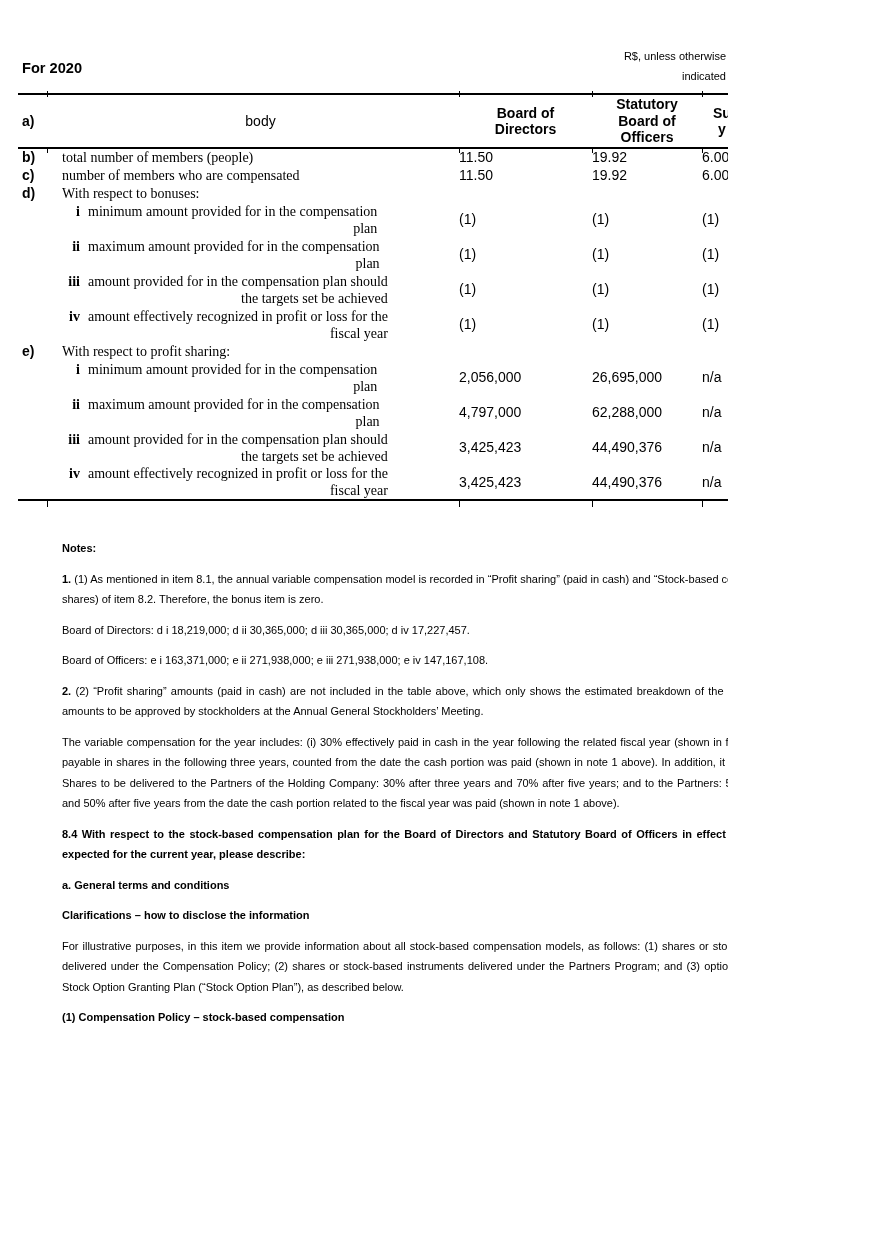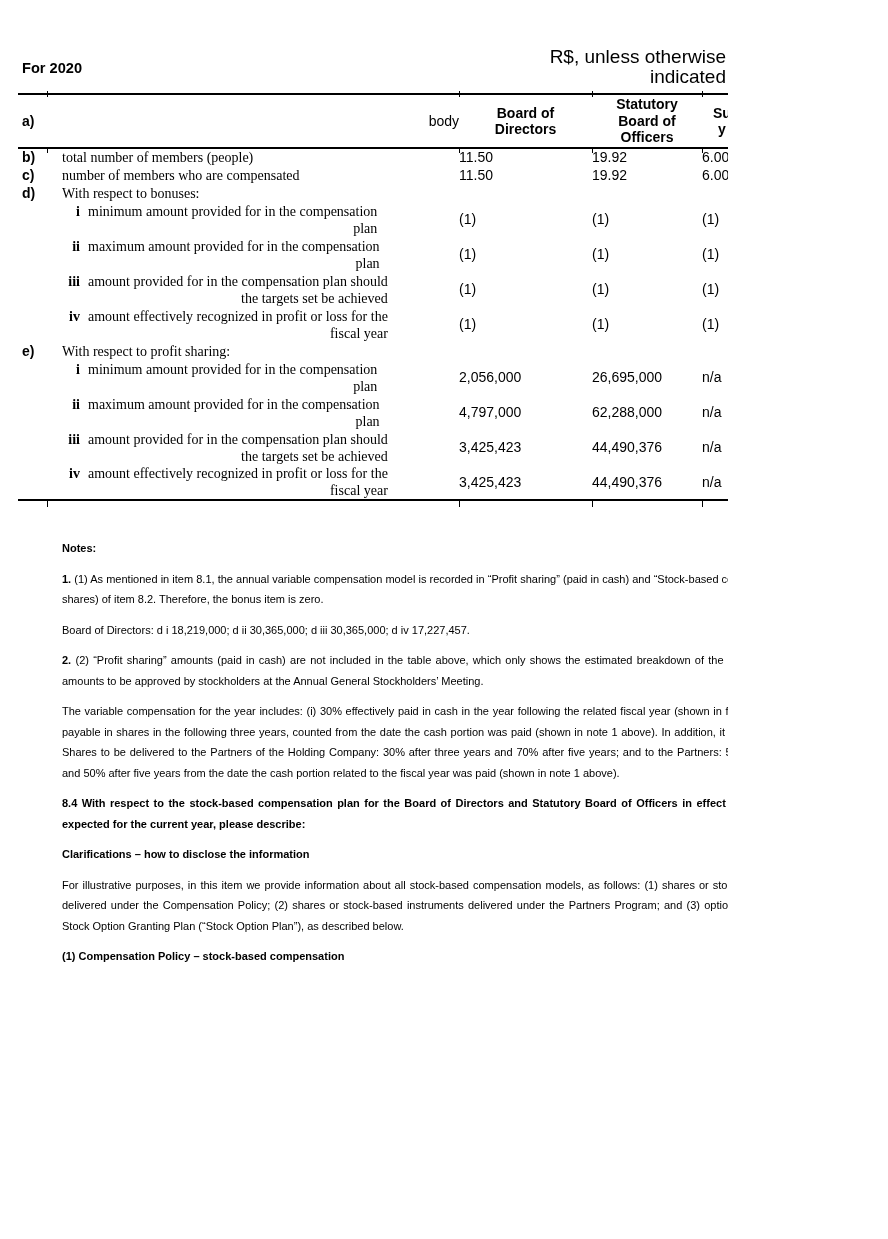--- a/index.html
+++ b/index.html
@@ -3,29 +3,29 @@
 <meta charset="utf-8">
 <style>
   html,body{margin:0;padding:0;background:#fff;}
   .page{
     position:relative;width:728px;height:1239px;background:#fff;overflow:hidden;
     font-family:"Liberation Sans","DejaVu Sans",sans-serif;color:#000;
   }
   .pre{white-space:pre;text-align:right;}
   
   .period{position:absolute;left:22px;top:60px;font-size:14.6px;font-weight:bold;}
-  .currency-note{position:absolute;right:2px;top:47px;font-size:19px;line-height:19.5px;text-align:right;}
+  .currency-note{position:absolute;right:2px;top:47px;font-size:11px;line-height:19.5px;text-align:right;}
   
   .table-wrap{position:absolute;left:18px;top:93px;width:870px;}
   table.comp{border-collapse:collapse;table-layout:fixed;width:870px;font-size:14px;
     border-top:2px solid #000;border-bottom:2px solid #000;}
   table.comp thead tr{border-bottom:2px solid #000;height:54px;}
   table.comp th{font-weight:bold;text-align:center;vertical-align:middle;line-height:16.5px;padding:0;}
   table.comp th.letter,table.comp td.letter{text-align:left;padding-left:4px;font-weight:bold;vertical-align:middle;}
-  table.comp th.desc-h{font-weight:normal;text-align:right;padding-left:15px;}
+  table.comp th.desc-h{font-weight:normal;text-align:center;padding-left:15px;}
   table.comp td{padding:0;vertical-align:middle;line-height:17px;}
   table.comp td.desc{padding-left:15px;font-family:Liberation Serif, serif;}
   table.comp td.val{text-align:left;}
   tr.h1{height:18px;}
   tr.h2{height:35px;}
   .num{display:inline-block;width:18px;margin-right:8px;text-align:right;font-weight:bold;vertical-align:top;}
   .dtext{display:inline-block;vertical-align:top;}
   .tick{position:absolute;width:1.5px;height:6px;background:#000;}
   
   .notes{position:absolute;left:62px;top:538px;width:771px;font-size:11px;line-height:20.5px;}
@@ -188,23 +188,25 @@
       <div class="tick" style="left: 440.5px; top: 408px;"></div>
       <div class="tick" style="left: 573.5px; top: 408px;"></div>
       <div class="tick" style="left: 683.5px; top: 408px;"></div>
       <div class="tick" style="left: 778.5px; top: 408px;"></div>
     </div>
 
   <div class="notes">
     <p class="bold">Notes:</p>
     <p><b>1.</b><span> (1) As mentioned in item 8.1, the annual variable compensation model is recorded in “Profit sharing” (paid in cash) and “Stock-based compensation” (paid in shares) of item 8.2. Therefore, the bonus item is zero.</span></p>
     <p>Board of Directors: d i 18,219,000; d ii 30,365,000; d iii 30,365,000; d iv 17,227,457.</p>
+    <p>Board of Officers: e i 163,371,000; e ii 271,938,000; e iii 271,938,000; e iv 147,167,108.</p>
     <p><b>2.</b><span> (2) “Profit sharing” amounts (paid in cash) are not included in the table above, which only shows the estimated breakdown of the overall compensation amounts to be approved by stockholders at the Annual General Stockholders’ Meeting.</span></p>
     <p>The variable compensation for the year includes: (i) 30% effectively paid in cash in the year following the related fiscal year (shown in field “e”); and (ii) 70% payable in shares in the following three years, counted from the date the cash portion was paid (shown in note 1 above). In addition, it includes the Partners Shares to be delivered to the Partners of the Holding Company: 30% after three years and 70% after five years; and to the Partners: 50% after three years and 50% after five years from the date the cash portion related to the fiscal year was paid (shown in note 1 above).</p>
     <p class="bold">8.4 With respect to the stock-based compensation plan for the Board of Directors and Statutory Board of Officers in effect last fiscal year and expected for the current year, please describe:</p>
+    <p class="bold">a. General terms and conditions</p>
     <p class="bold">Clarifications – how to disclose the information</p>
     <p>For illustrative purposes, in this item we provide information about all stock-based compensation models, as follows: (1) shares or stock-based instruments delivered under the Compensation Policy; (2) shares or stock-based instruments delivered under the Partners Program; and (3) options granted under the Stock Option Granting Plan (“Stock Option Plan”), as described below.</p>
     <p class="bold">(1) Compensation Policy – stock-based compensation</p>
   </div>
 
   <div class="pageno">269</div>
 
 </div>
 
 </body></html>

